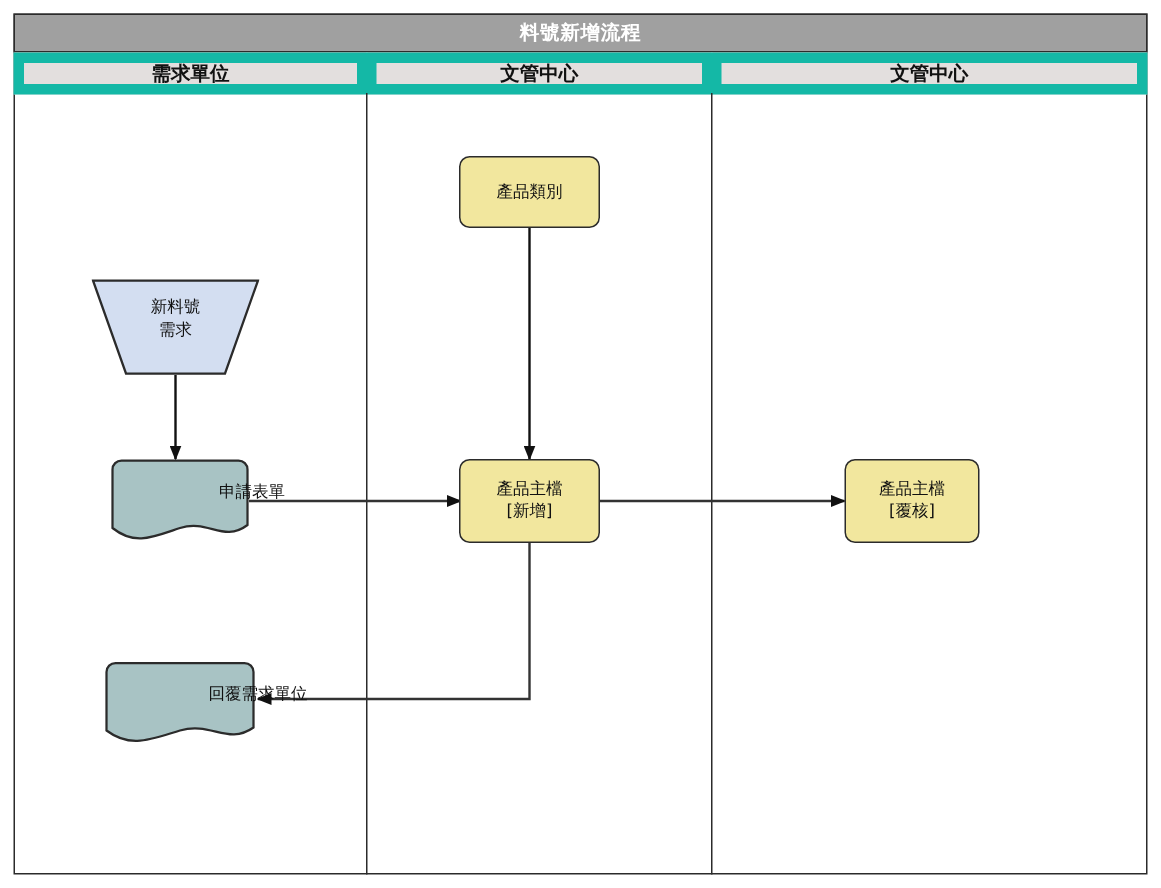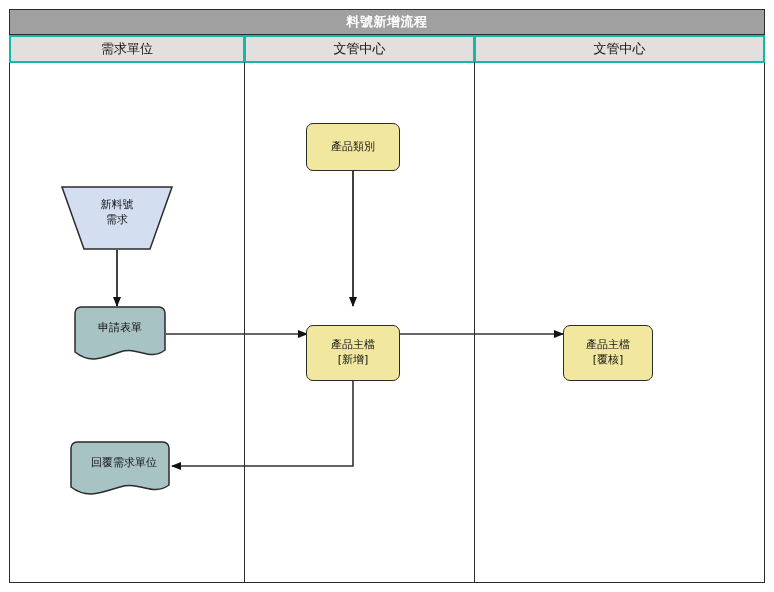--- a/index.html
+++ b/index.html
@@ -47,24 +47,24 @@
     text-align: center;
   }
 
   
   .lane-head {
     position: absolute;
     top: 35px;
     height: 28px;
     box-sizing: border-box;
     background: #e3dfde;
-    border: 2px solid #14b8a6;
+    border: 7px solid #14b8a6;
     color: #111111;
     font-size: 13px;
-    font-weight: normal;
+    font-weight: bold;
     display: flex;
     align-items: center;
     justify-content: center;
   }
   .lane-head.l0 { left: 9px;   width: 236px; }
   .lane-head.l1 { left: 244px; width: 231px; }
   .lane-head.l2 { left: 474px; width: 291px; }
 
   
   .lane-divider {
@@ -82,21 +82,20 @@
     position: absolute;
     box-sizing: border-box;
     display: flex;
     align-items: center;
     justify-content: center;
     text-align: center;
     font-size: 11px;
     color: #111111;
     line-height: 1.35;
     white-space: pre-line;
-    margin-top: 19px;
   }
 
   
   .proc {
     background: #f2e79e;
     border: 1.5px solid #2b2b2b;
     border-radius: 7px;
   }
 
   
@@ -127,20 +126,21 @@
     height: 80%;
     display: flex;
     align-items: center;
     justify-content: center;
     text-align: center;
     font-size: 11px;
     color: #111111;
     line-height: 1.35;
     white-space: pre-line;
     pointer-events: none;
+    padding-left: 48px;
   }
 
   
   .conn { position: absolute; left: 0; top: 0; width: 774px; height: 592px; pointer-events: none; }
 </style>
 </head>
 <body>
 
 <div id="canvas">
 
@@ -192,21 +192,21 @@
     </svg>
     <div class="doc-label">申請表單</div>
   </div>
 
   <div class="node proc" style="left:306px; top:306px; width:94px; height:56px;">產品主檔
 [新增]</div>
 
   <div class="node proc" style="left:563px; top:306px; width:90px; height:56px;">產品主檔
 [覆核]</div>
 
-  <div class="doc-wrap" style="left:70px; top:441px; width:108px; height:56px;">
+  <div class="doc-wrap" style="left:70px; top:441px; width:108px; height:56px;font-family:Liberation Serif, serif;">
     <svg width="100" height="56" viewBox="0 0 100 56" xmlns="http://www.w3.org/2000/svg">
       <path d="M7,1 H93 A6,6 0 0 1 99,7 V44
                C82,56 71,40 50,46
                C30,52 17,58 1,46
                V7 A6,6 0 0 1 7,1 Z" fill="#a8c3c4" stroke="#2b2b2b" stroke-width="1.5"></path>
     </svg>
     <div class="doc-label">回覆需求單位</div>
   </div>
 
 </div>

